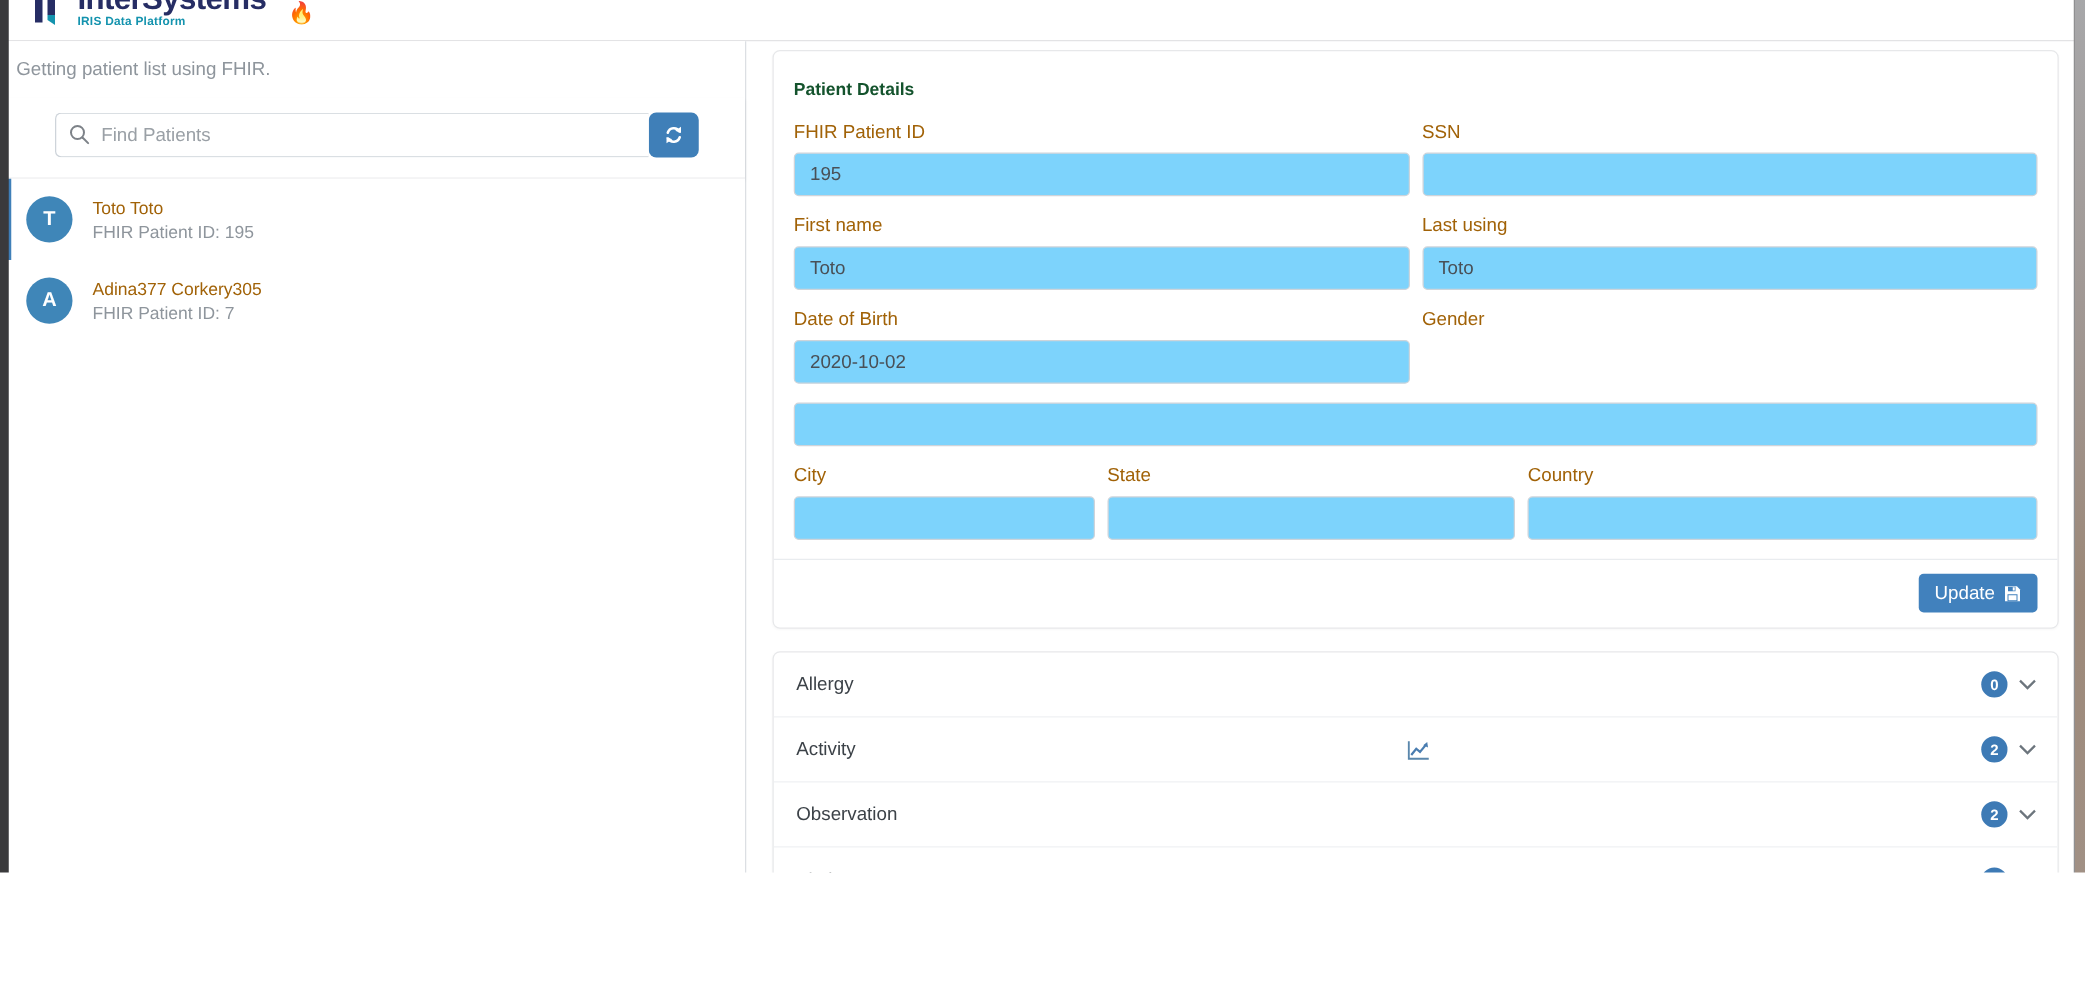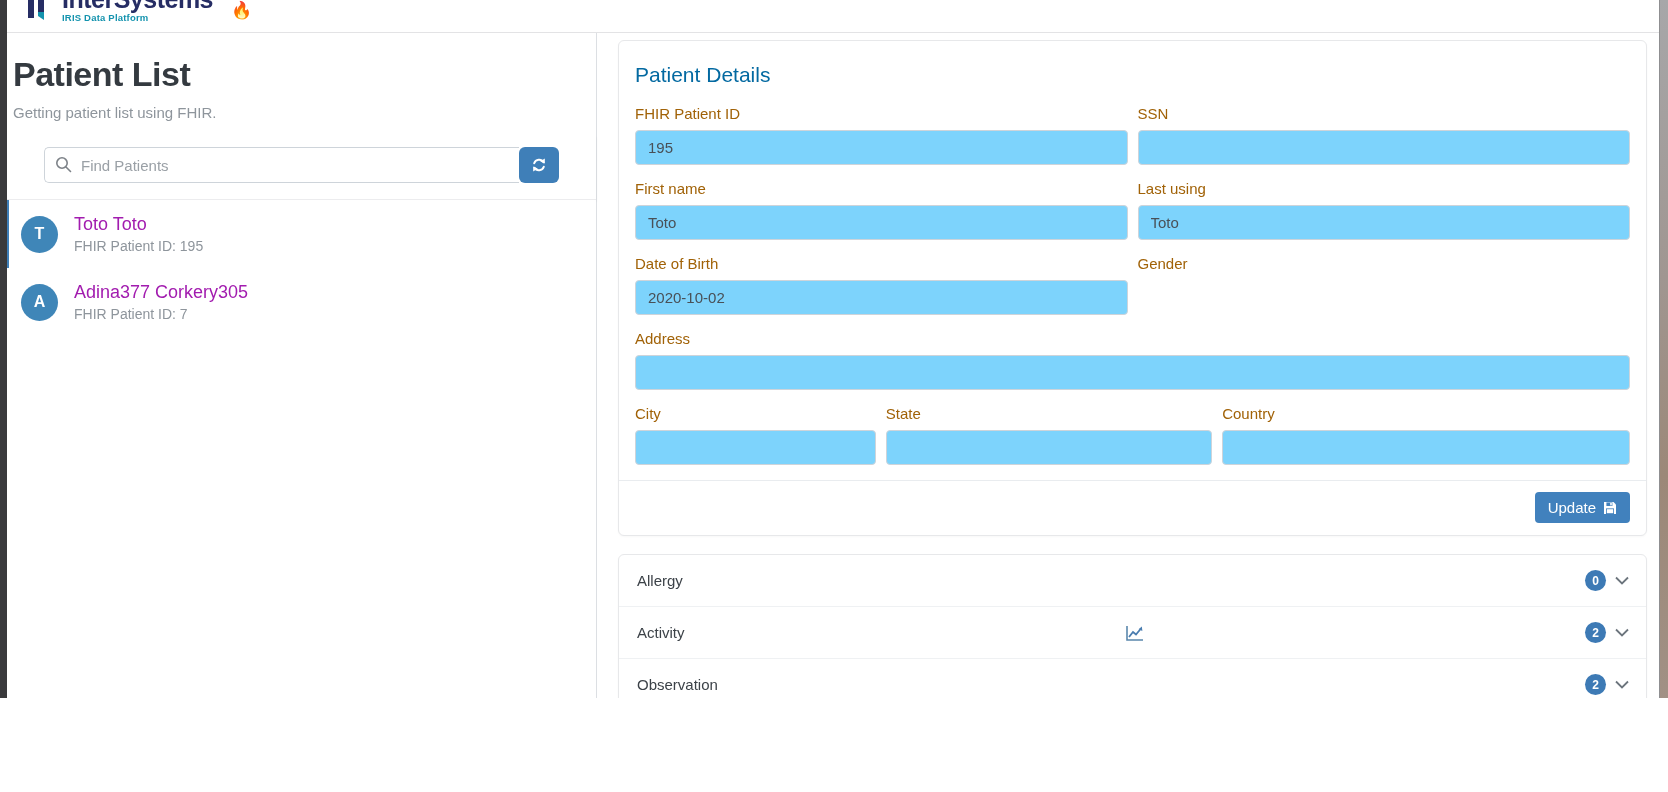--- a/index.html
+++ b/index.html
@@ -40,28 +40,28 @@
                   font-family:"Liberation Sans", sans-serif; }
   .search-input::placeholder { color:#9aa0a6; }
   .refresh-btn { width:40px; height:36px; border:none; border-radius:6px; cursor:pointer;
                  display:flex; align-items:center; justify-content:center; flex:0 0 auto; }
   .patient-list { }
   .list-item { position:relative; display:flex; align-items:center; gap:16px; padding:14px 16px 14px 21px;
                cursor:pointer; background:#fff; }
   .list-item.selected::before { content:""; position:absolute; left:3px; top:0; bottom:0; width:6px; }
   .avatar { width:37px; height:37px; border-radius:50%; color:#fff; font-size:16px; font-weight:bold;
             display:flex; align-items:center; justify-content:center; flex:0 0 auto; }
-  .p-name { font-size:18px; color:#a21caf; margin-bottom:3px; }
+  .p-name { font-size:14px; color:#a16207; margin-bottom:3px; }
   .p-sub  { font-size:14px; color:#8e959c; }
 
   
   .details-area { flex:1; padding:7px 21px 0 21px; background:#fff; }
   .card { background:#fff; border:1px solid #e7e8ea; border-radius:6px; box-shadow:0 1px 2px rgba(0,0,0,0.03); }
   .details-card { padding:16px 16px 0 16px; }
-  .card-title { font-size:21px; font-weight:normal; color:#0369a1; margin:6px 0 18px 0; }
+  .card-title { font-size:14px; font-weight:bold; color:#14532d; margin:6px 0 18px 0; }
 
   .form-row { display:flex; gap:10px; margin-bottom:15px; }
   .fg { display:flex; flex-direction:column; }
   .fg.half { flex:1; }
   .fg.full { flex:1; }
   .fg label { font-size:15px; color:#a16207; margin-bottom:8px; }
   .fg input, .fake-select { height:35px; border:1px solid #ced4da; border-radius:4px; background:#7dd3fc;
               padding:0 12px; font-size:15px; color:#495057; outline:none; width:100%;
               font-family:"Liberation Sans", sans-serif; }
   .fake-select { display:flex; align-items:center; justify-content:space-between; cursor:pointer; }
@@ -106,21 +106,20 @@
         <div class="brand">InterSystems</div>
         <div class="sub">IRIS Data Platform</div>
       </div>
       <div class="fire">🔥</div>
     </div>
   </div>
 
   <div class="content">
 
     <div class="list-panel">
-      <div class="page-title">Patient List</div>
       <div class="page-subtitle">Getting patient list using FHIR.</div>
 
       <div class="search-wrap">
         <div class="search-group">
           <div class="search-box">
             <svg width="17" height="17" viewBox="0 0 17 17">
               <circle cx="7" cy="7" r="5.2" fill="none" stroke="#7d8setattr288" stroke-width="1.6"></circle>
               <circle cx="7" cy="7" r="5.2" fill="none" stroke="#7d8288" stroke-width="1.6"></circle>
               <line x1="11" y1="11" x2="15.5" y2="15.5" stroke="#7d8288" stroke-width="1.6" stroke-linecap="round"></line>
             </svg>
@@ -187,21 +186,20 @@
             <label>Date of Birth</label>
             <input type="text" value="2020-10-02" style="">
           </div>
           <div class="fg half">
             <label>Gender</label>
           </div>
         </div>
 
         <div class="form-row">
           <div class="fg full">
-            <label>Address</label>
             <input type="text" value="" style="">
           </div>
         </div>
 
         <div class="form-row">
           <div class="fg city">
             <label>City</label>
             <input type="text" value="" style="">
           </div>
           <div class="fg state">

